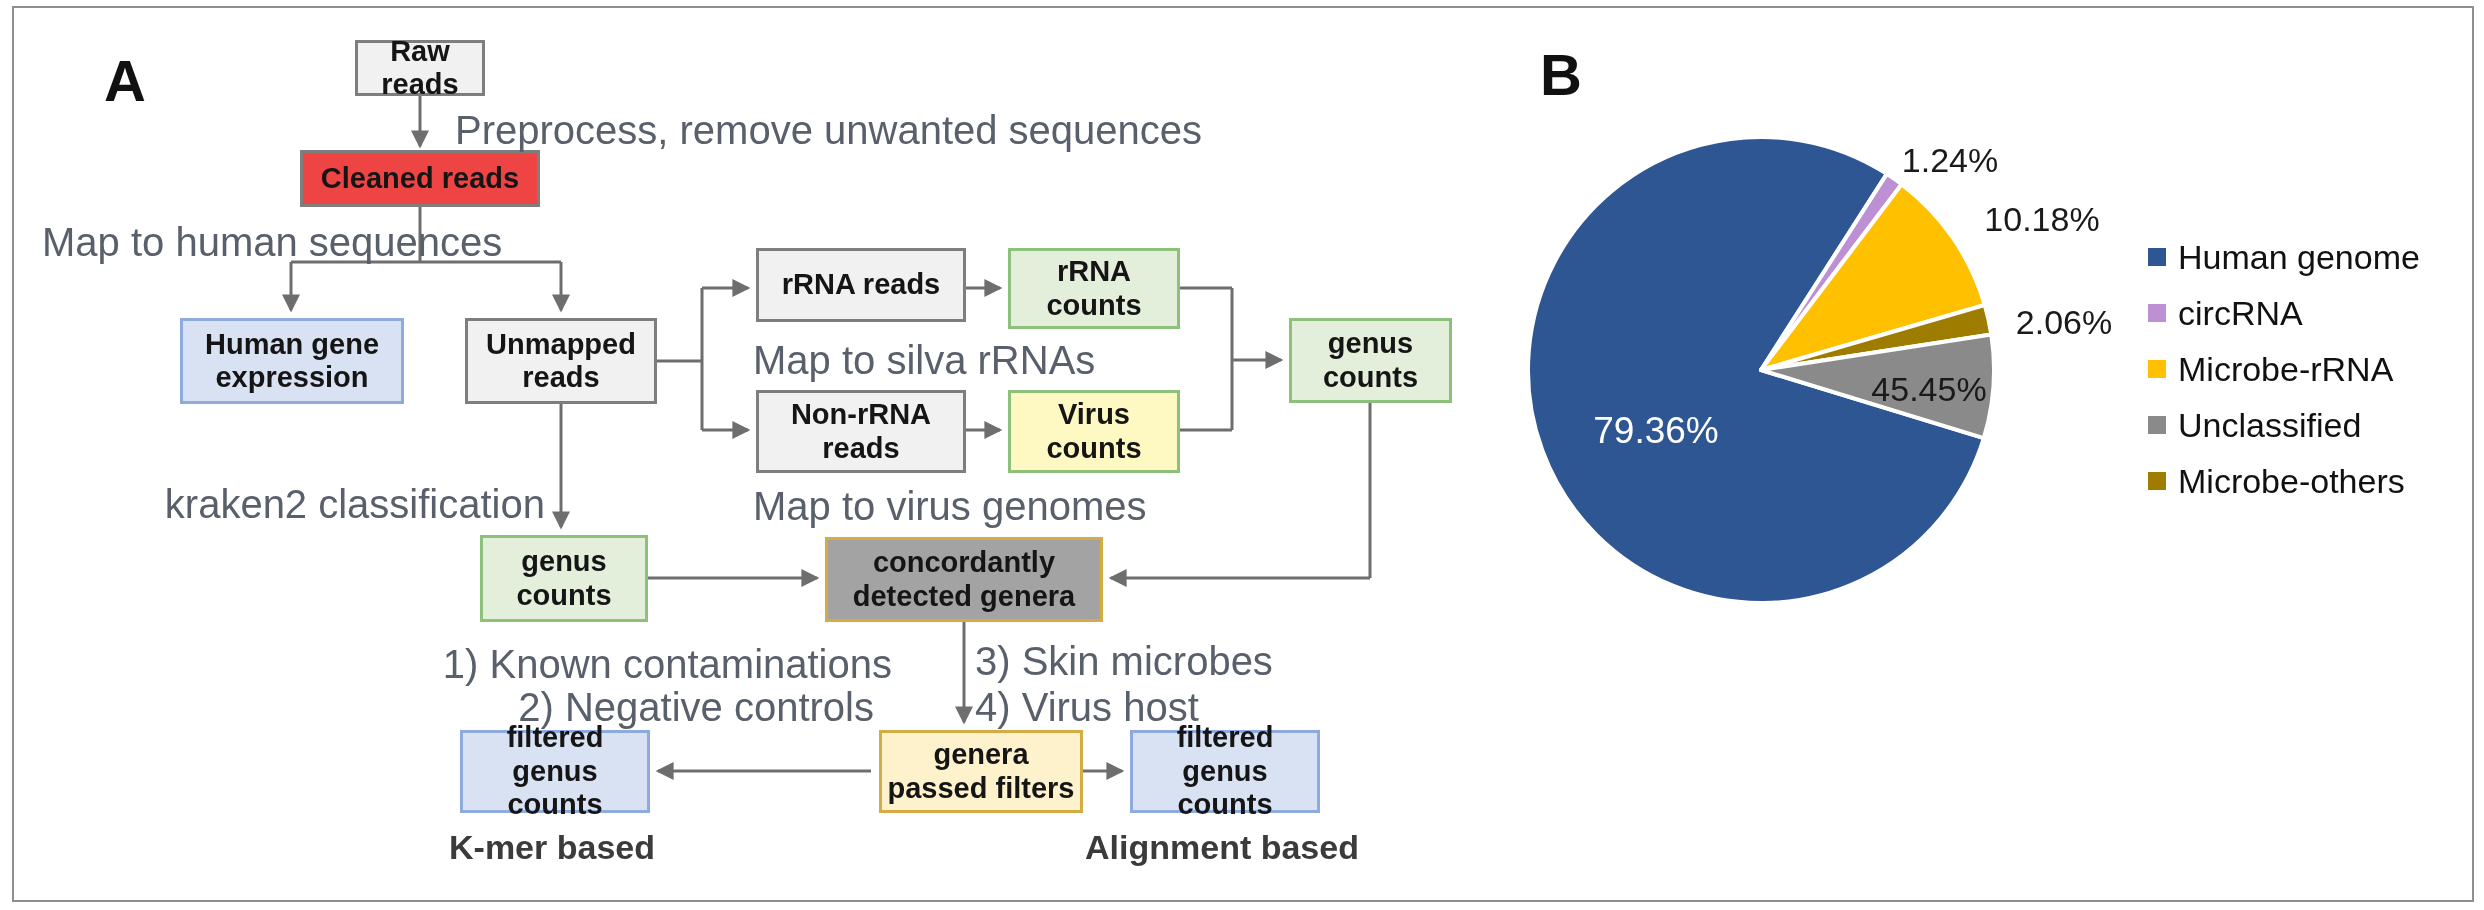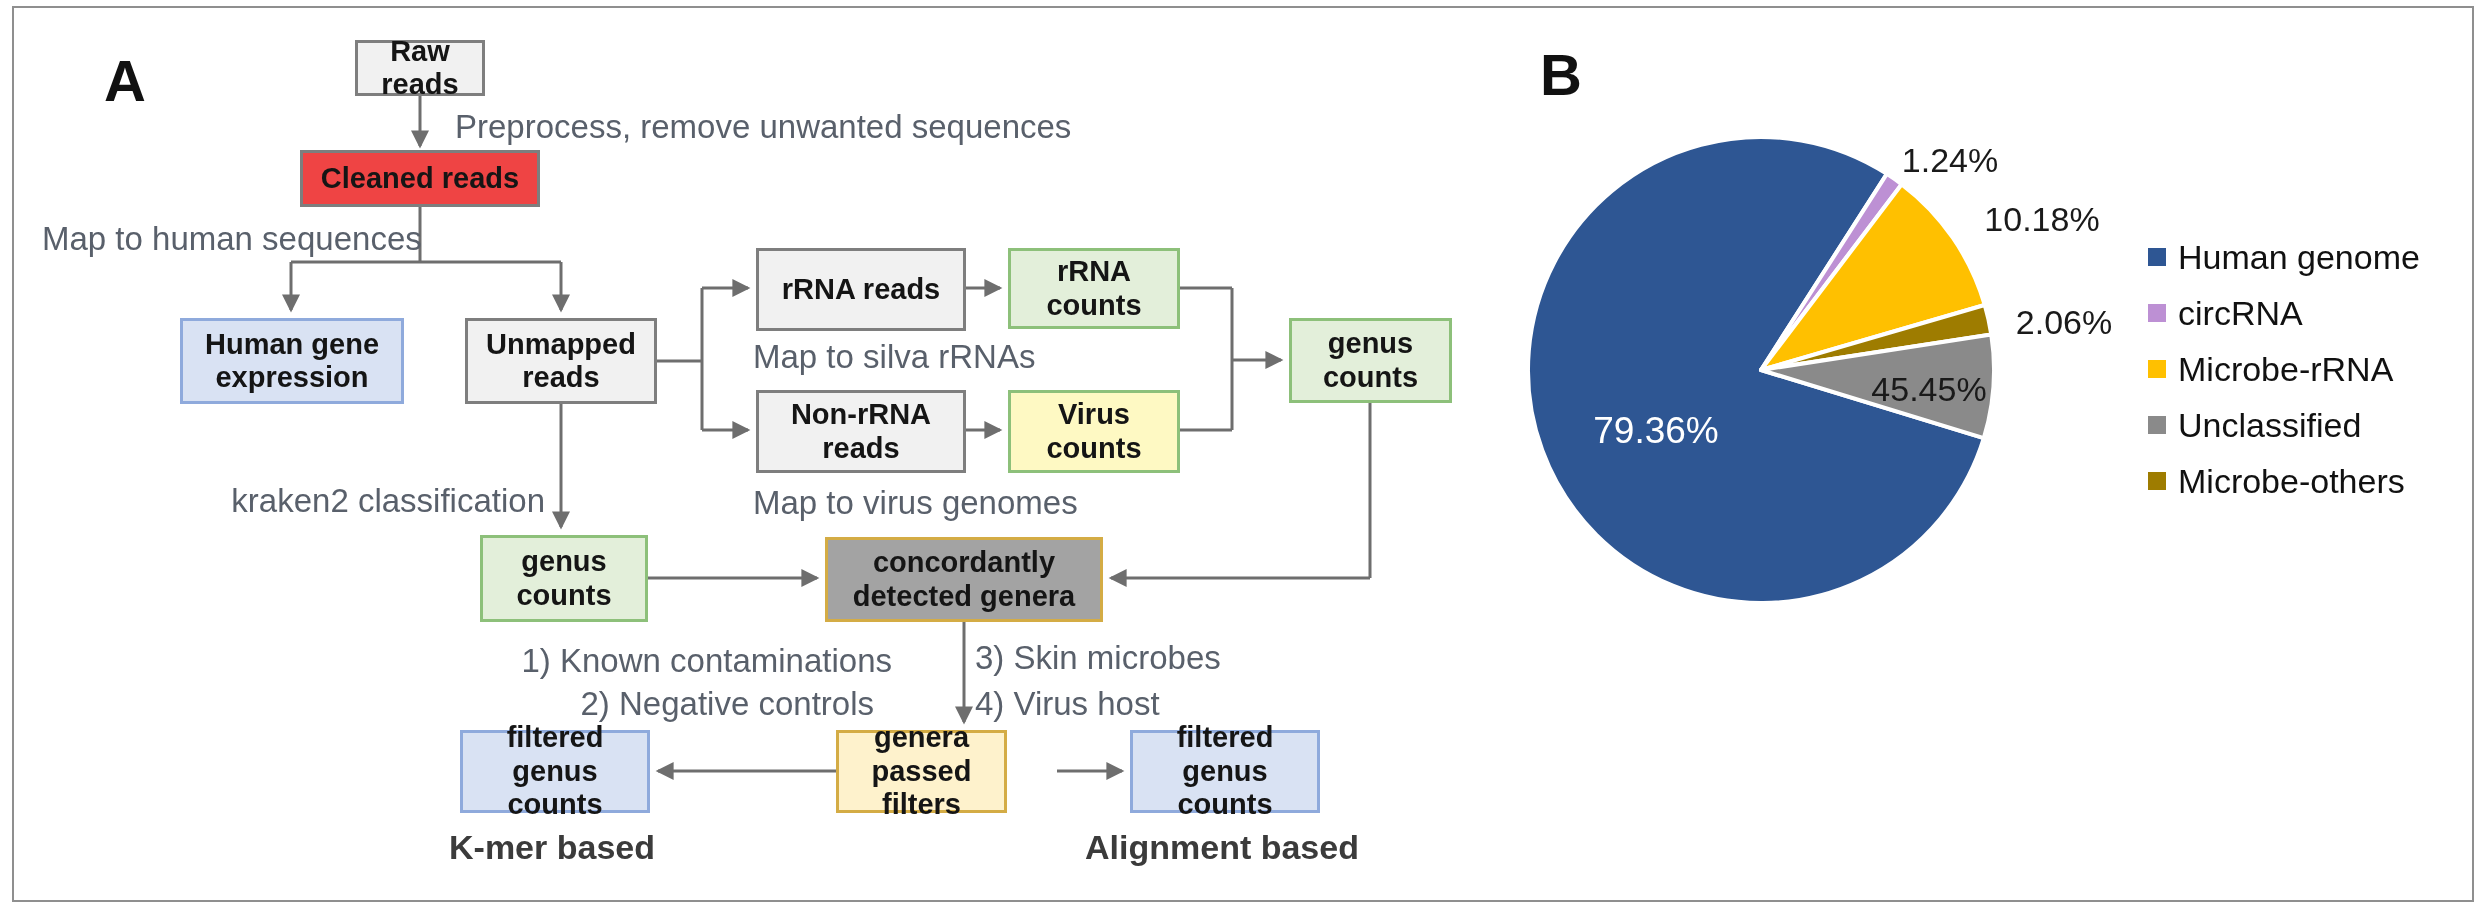--- a/index.html
+++ b/index.html
@@ -12,33 +12,33 @@
 
   
   .node{position:absolute;display:flex;align-items:center;justify-content:center;
         box-sizing:border-box;border:3px solid #888;background:#f1f1f1;}
   .node-label{font-size:29px;font-weight:700;color:#151515;text-align:center;
               white-space:pre-line;line-height:1.15;}
   #n-raw{left:355px;top:40px;width:130px;height:56px;}
   #n-cleaned{left:300px;top:150px;width:240px;height:57px;}
   #n-hge{left:180px;top:318px;width:224px;height:86px;}
   #n-unmapped{left:465px;top:318px;width:192px;height:86px;}
-  #n-rrna-reads{left:756px;top:248px;width:210px;height:83px;}
+  #n-rrna-reads{left:756px;top:248px;width:210px;height:74px;}
   #n-rrna-counts{left:1008px;top:248px;width:172px;height:81px;}
   #n-nonrrna{left:756px;top:390px;width:210px;height:83px;}
   #n-virus{left:1008px;top:390px;width:172px;height:83px;}
   #n-genus-r{left:1289px;top:318px;width:163px;height:85px;}
   #n-genus-l{left:480px;top:535px;width:168px;height:87px;}
   #n-concordant{left:825px;top:537px;width:278px;height:85px;}
-  #n-genera-passed{left:836px;top:730px;width:171px;height:83px;}
+  #n-genera-passed{left:879px;top:730px;width:204px;height:83px;}
   #n-filtered-l{left:460px;top:730px;width:190px;height:83px;}
   #n-filtered-r{left:1130px;top:730px;width:190px;height:83px;}
 
   
-  .edge-label{position:absolute;font-size:33px;color:#59606b;white-space:nowrap;line-height:1;}
+  .edge-label{position:absolute;font-size:40px;color:#59606b;white-space:nowrap;line-height:1;}
   #lbl-preprocess{left:455px;top:110px;}
   #lbl-map-human{left:42px;top:222px;}
   #lbl-map-silva{left:753px;top:340px;}
   #lbl-map-virus{left:753px;top:486px;}
   #lbl-kraken{left:545px;top:484px;transform:translateX(-100%);}
   #lbl-filter1{left:892px;top:644px;transform:translateX(-100%);}
   #lbl-filter2{left:874px;top:687px;transform:translateX(-100%);}
   #lbl-filter3{left:975px;top:641px;}
   #lbl-filter4{left:975px;top:687px;}
 

